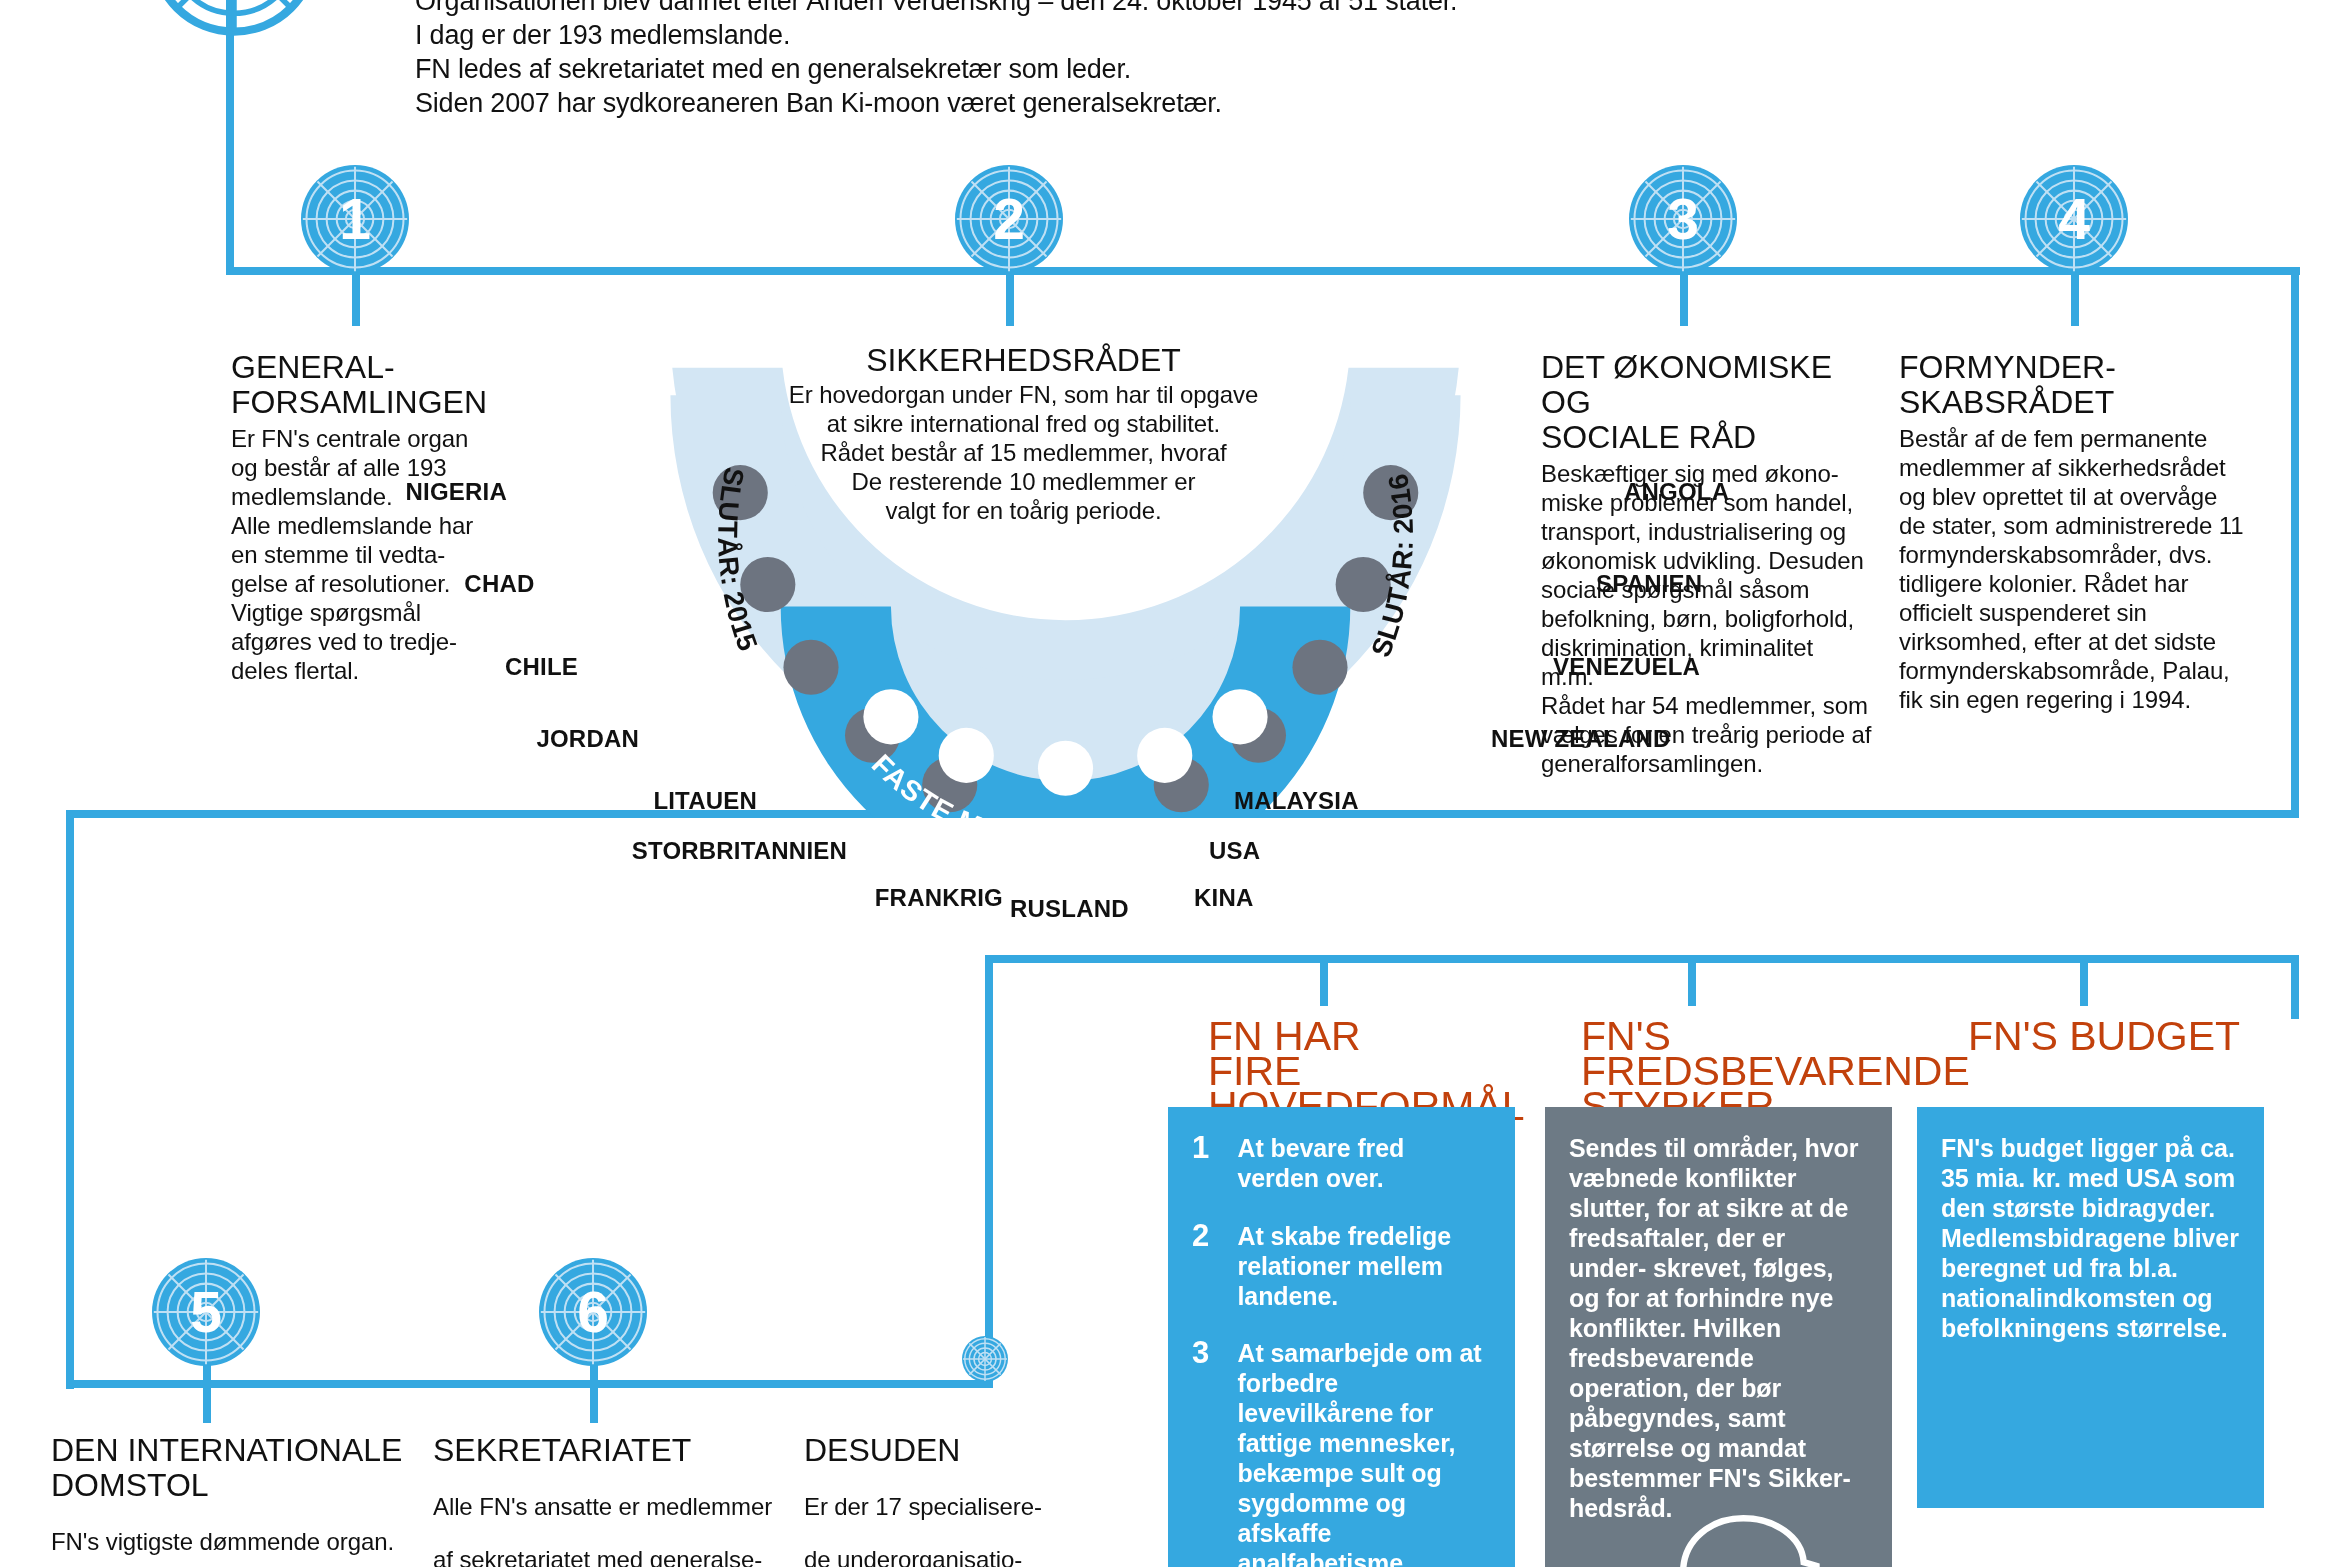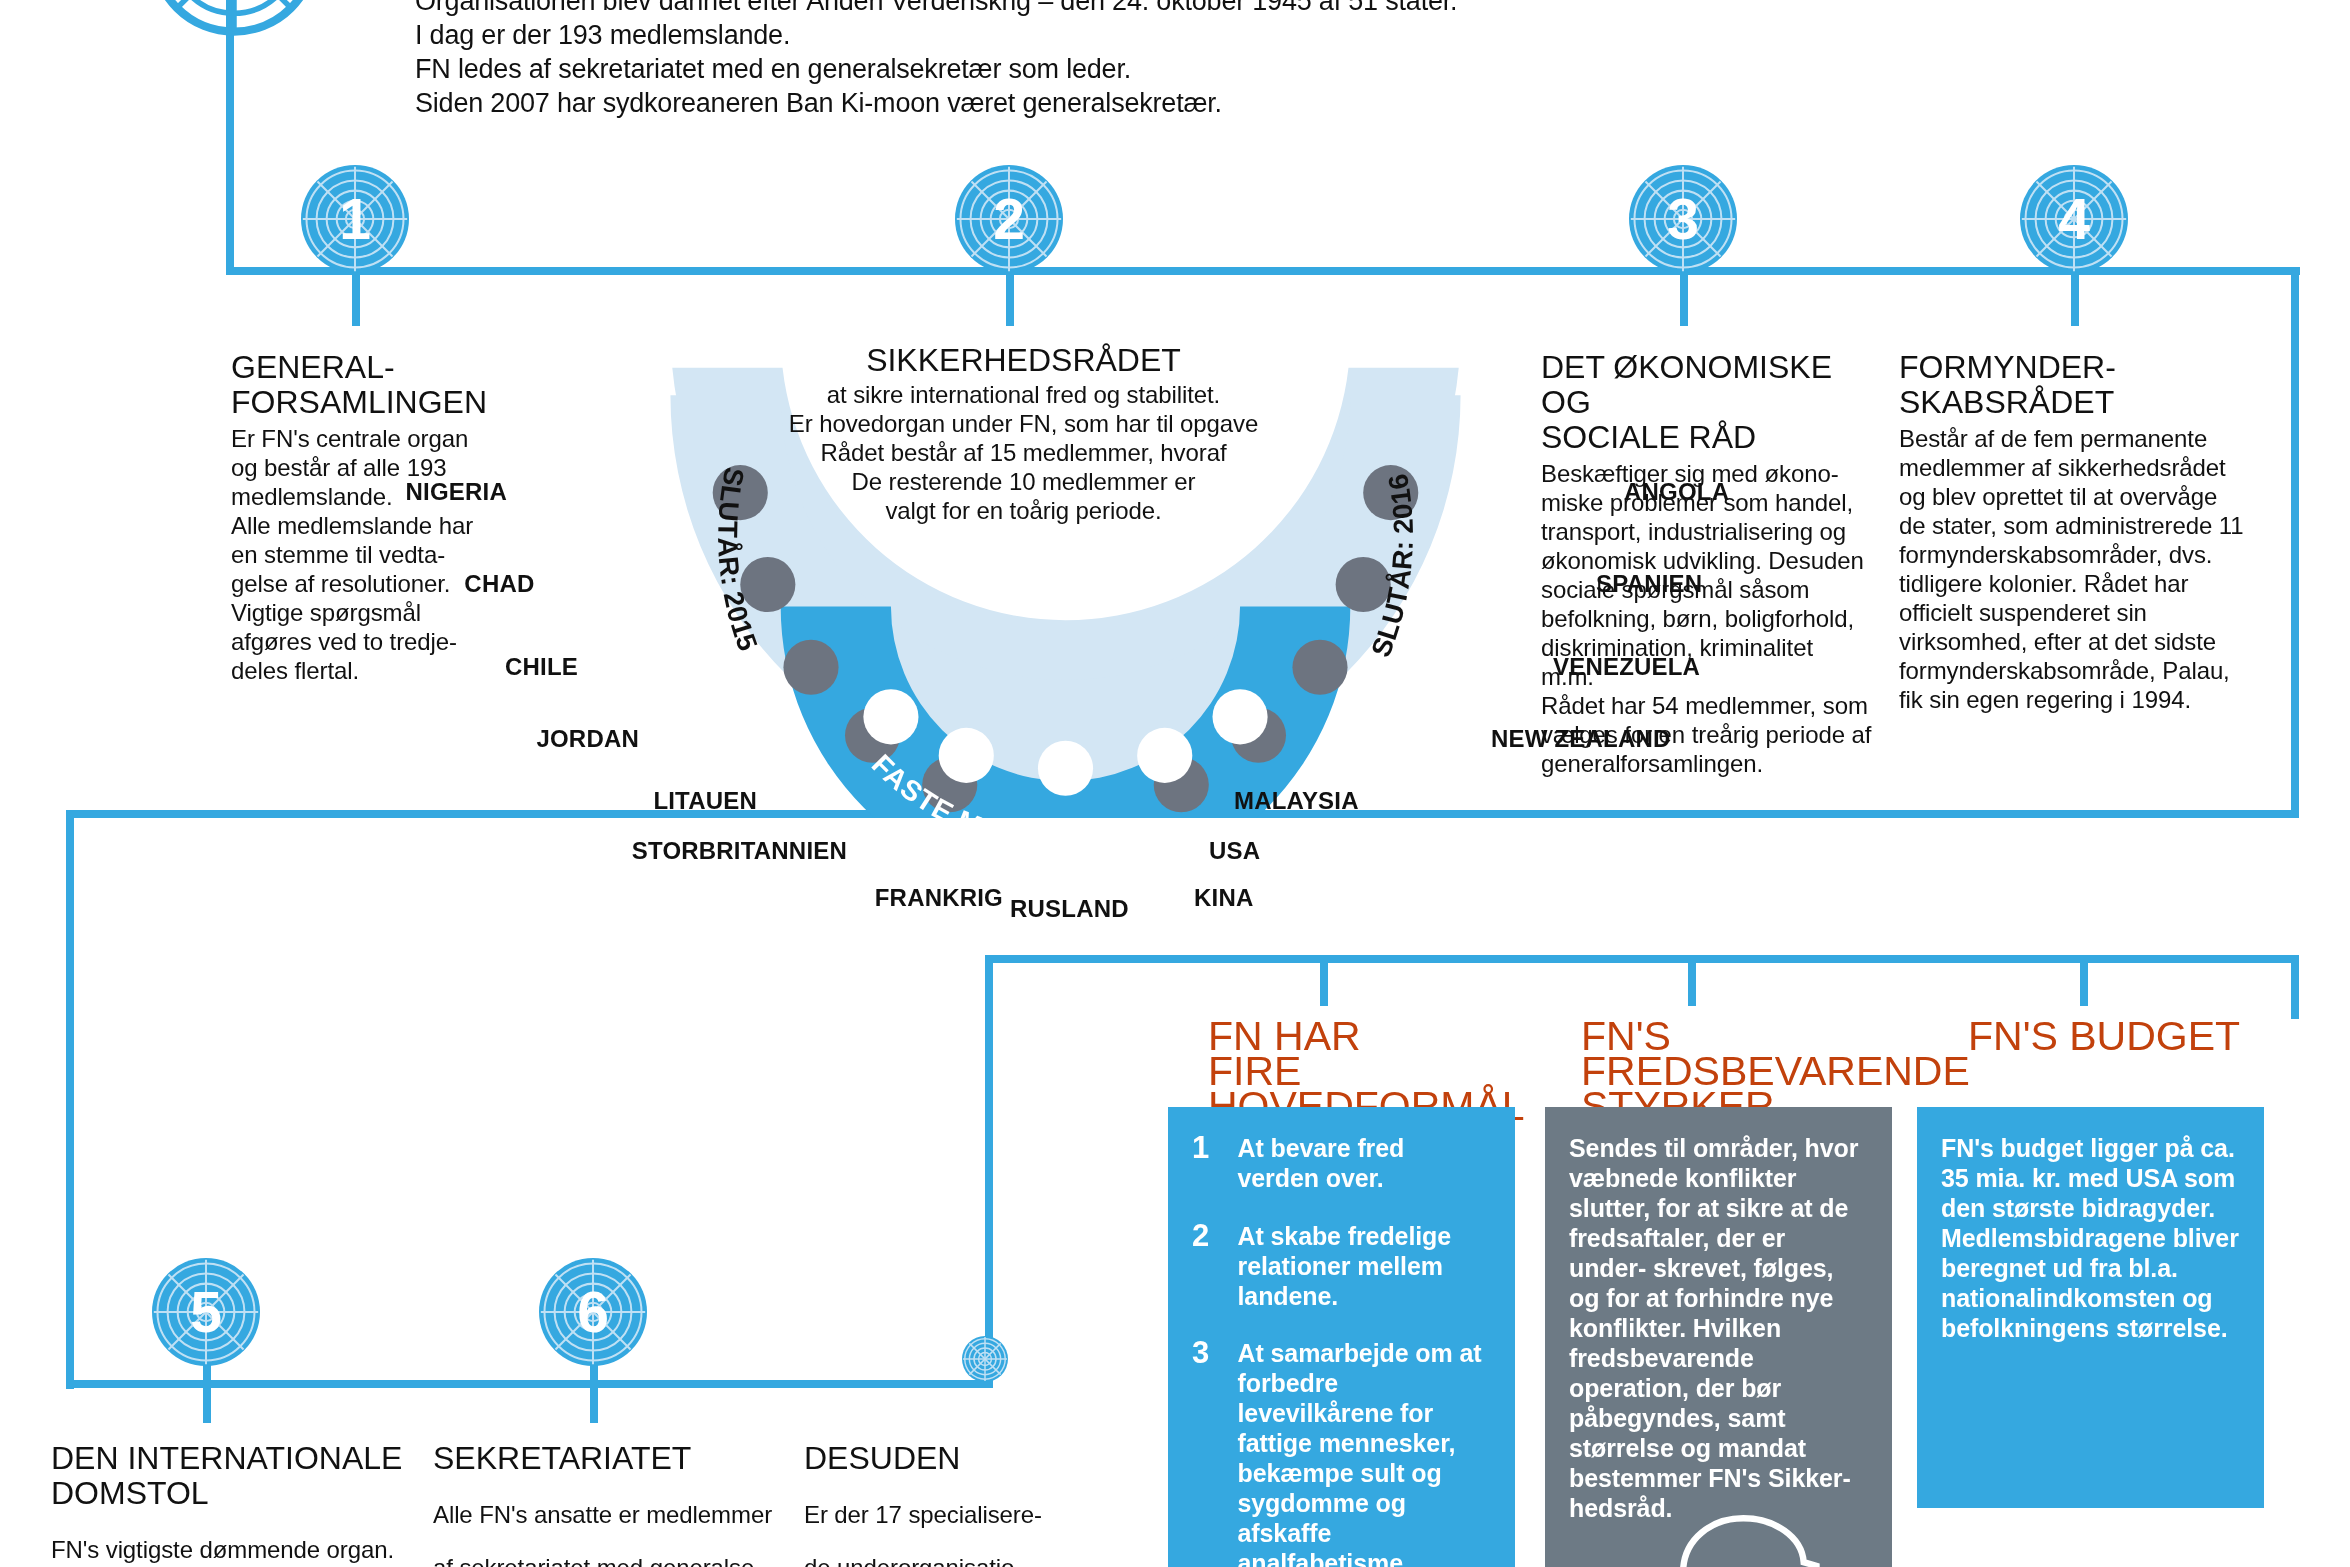--- a/index.html
+++ b/index.html
@@ -139,21 +139,21 @@
   }
   .goal .tx{flex:1;}
   .panel p{margin:0 0 22px 0;}
   .panel p:last-child{margin-bottom:0;}
 
   .bot3{
     position:absolute;
     font-family:"Liberation Sans", sans-serif;
   }
   .bot3 .h2{
-    font-size:32px;line-height:35px;color:#111;margin-top:8px;
+    font-size:32px;line-height:35px;color:#111;
   }
   .bot3 .bd{
     font-size:24px;line-height:29px;color:#111;letter-spacing:-0.1px;
   }
   .helmet{position:absolute;}
 </style>
 </head>
 <body>
 
 <div id="page">
@@ -387,22 +387,22 @@
     <span class="clabel r" style="left:296px;top:511px;">STORBRITANNIEN</span>
     <span class="clabel r" style="left:452px;top:558px;">FRANKRIG</span>
     <span class="clabel l" style="left:459px;top:569px;">RUSLAND</span>
     <span class="clabel l" style="left:643px;top:558px;">KINA</span>
     <span class="clabel l" style="left:658px;top:511px;">USA</span>
   </div>
 
   <div id="sc-text">
     <div class="t">SIKKERHEDSRÅDET</div>
     <div class="b">
+      <div>Er hovedorgan under FN, som har til opgave</div>
       <div>at sikre international fred og stabilitet.</div>
-      <div>Er hovedorgan under FN, som har til opgave</div>
       <div>Rådet består af 15 medlemmer, hvoraf</div>
       <div>De resterende 10 medlemmer er</div>
       <div>valgt for en toårig periode.</div>
     </div>
   </div>
 
   <div class="abs" style="left:1541px;top:342px;width:349px;">
     <div class="colhead">
       <div>DET ØKONOMISKE OG</div>
       <div>SOCIALE RÅD</div>

